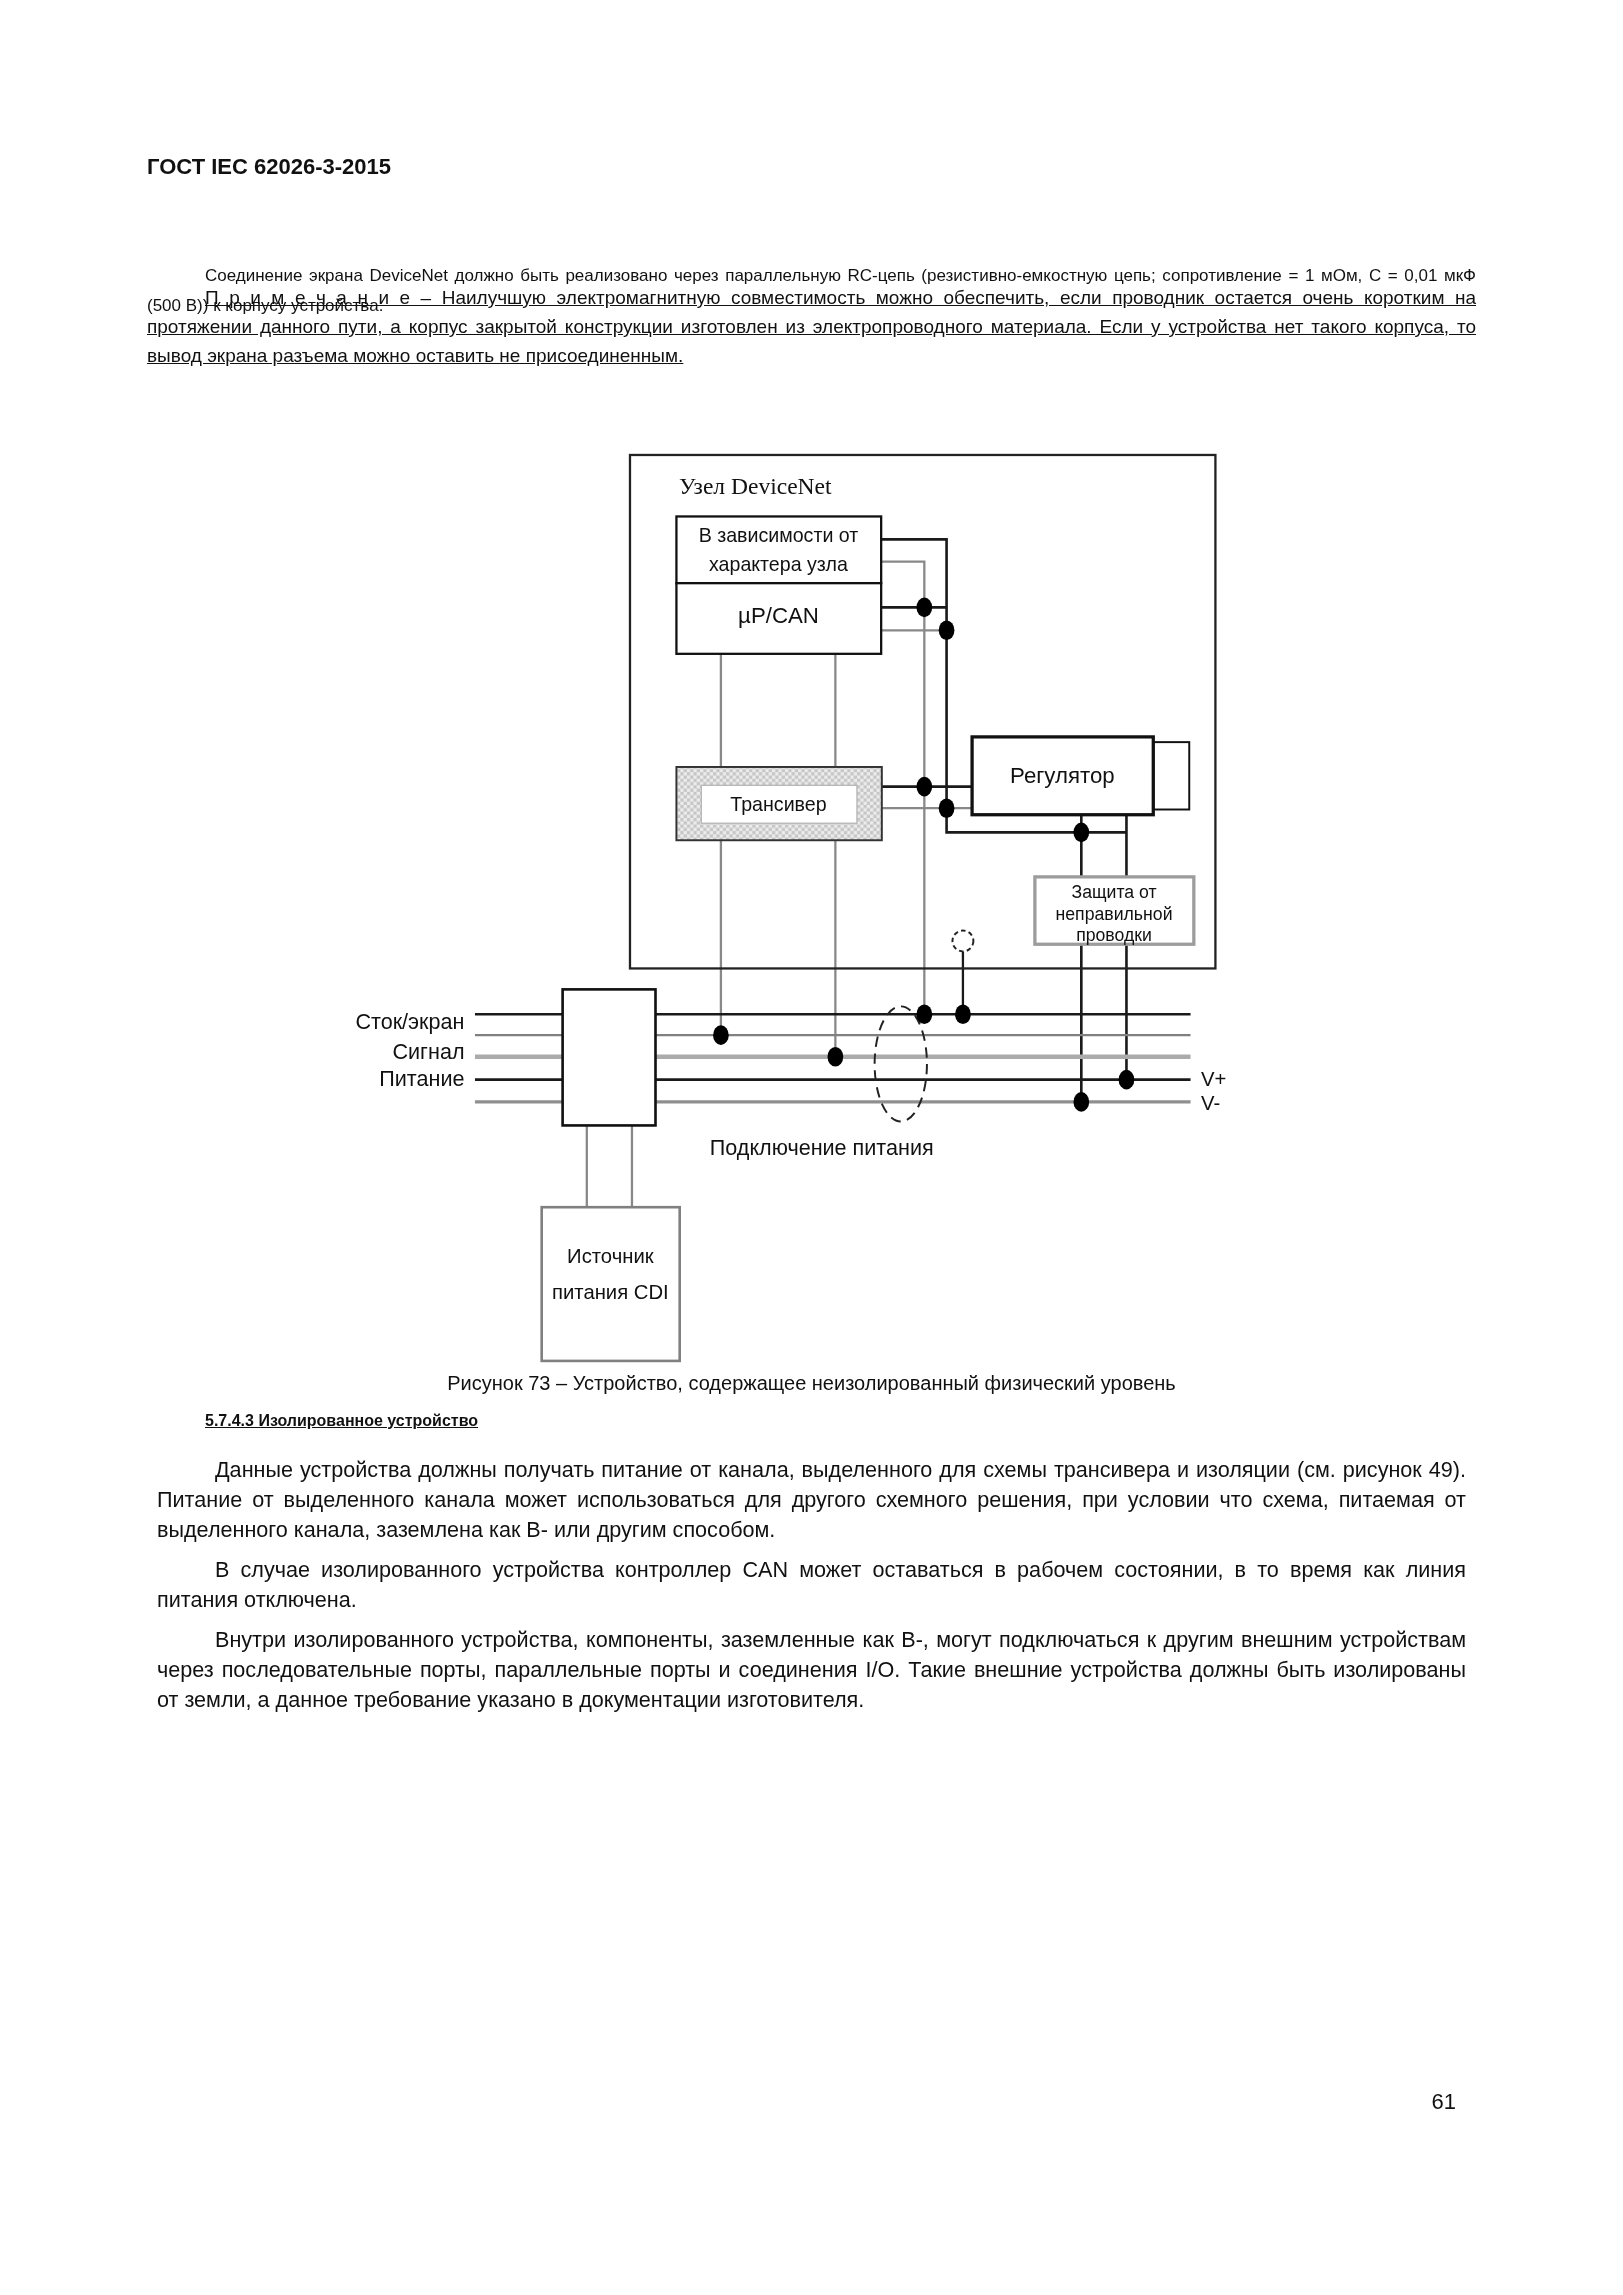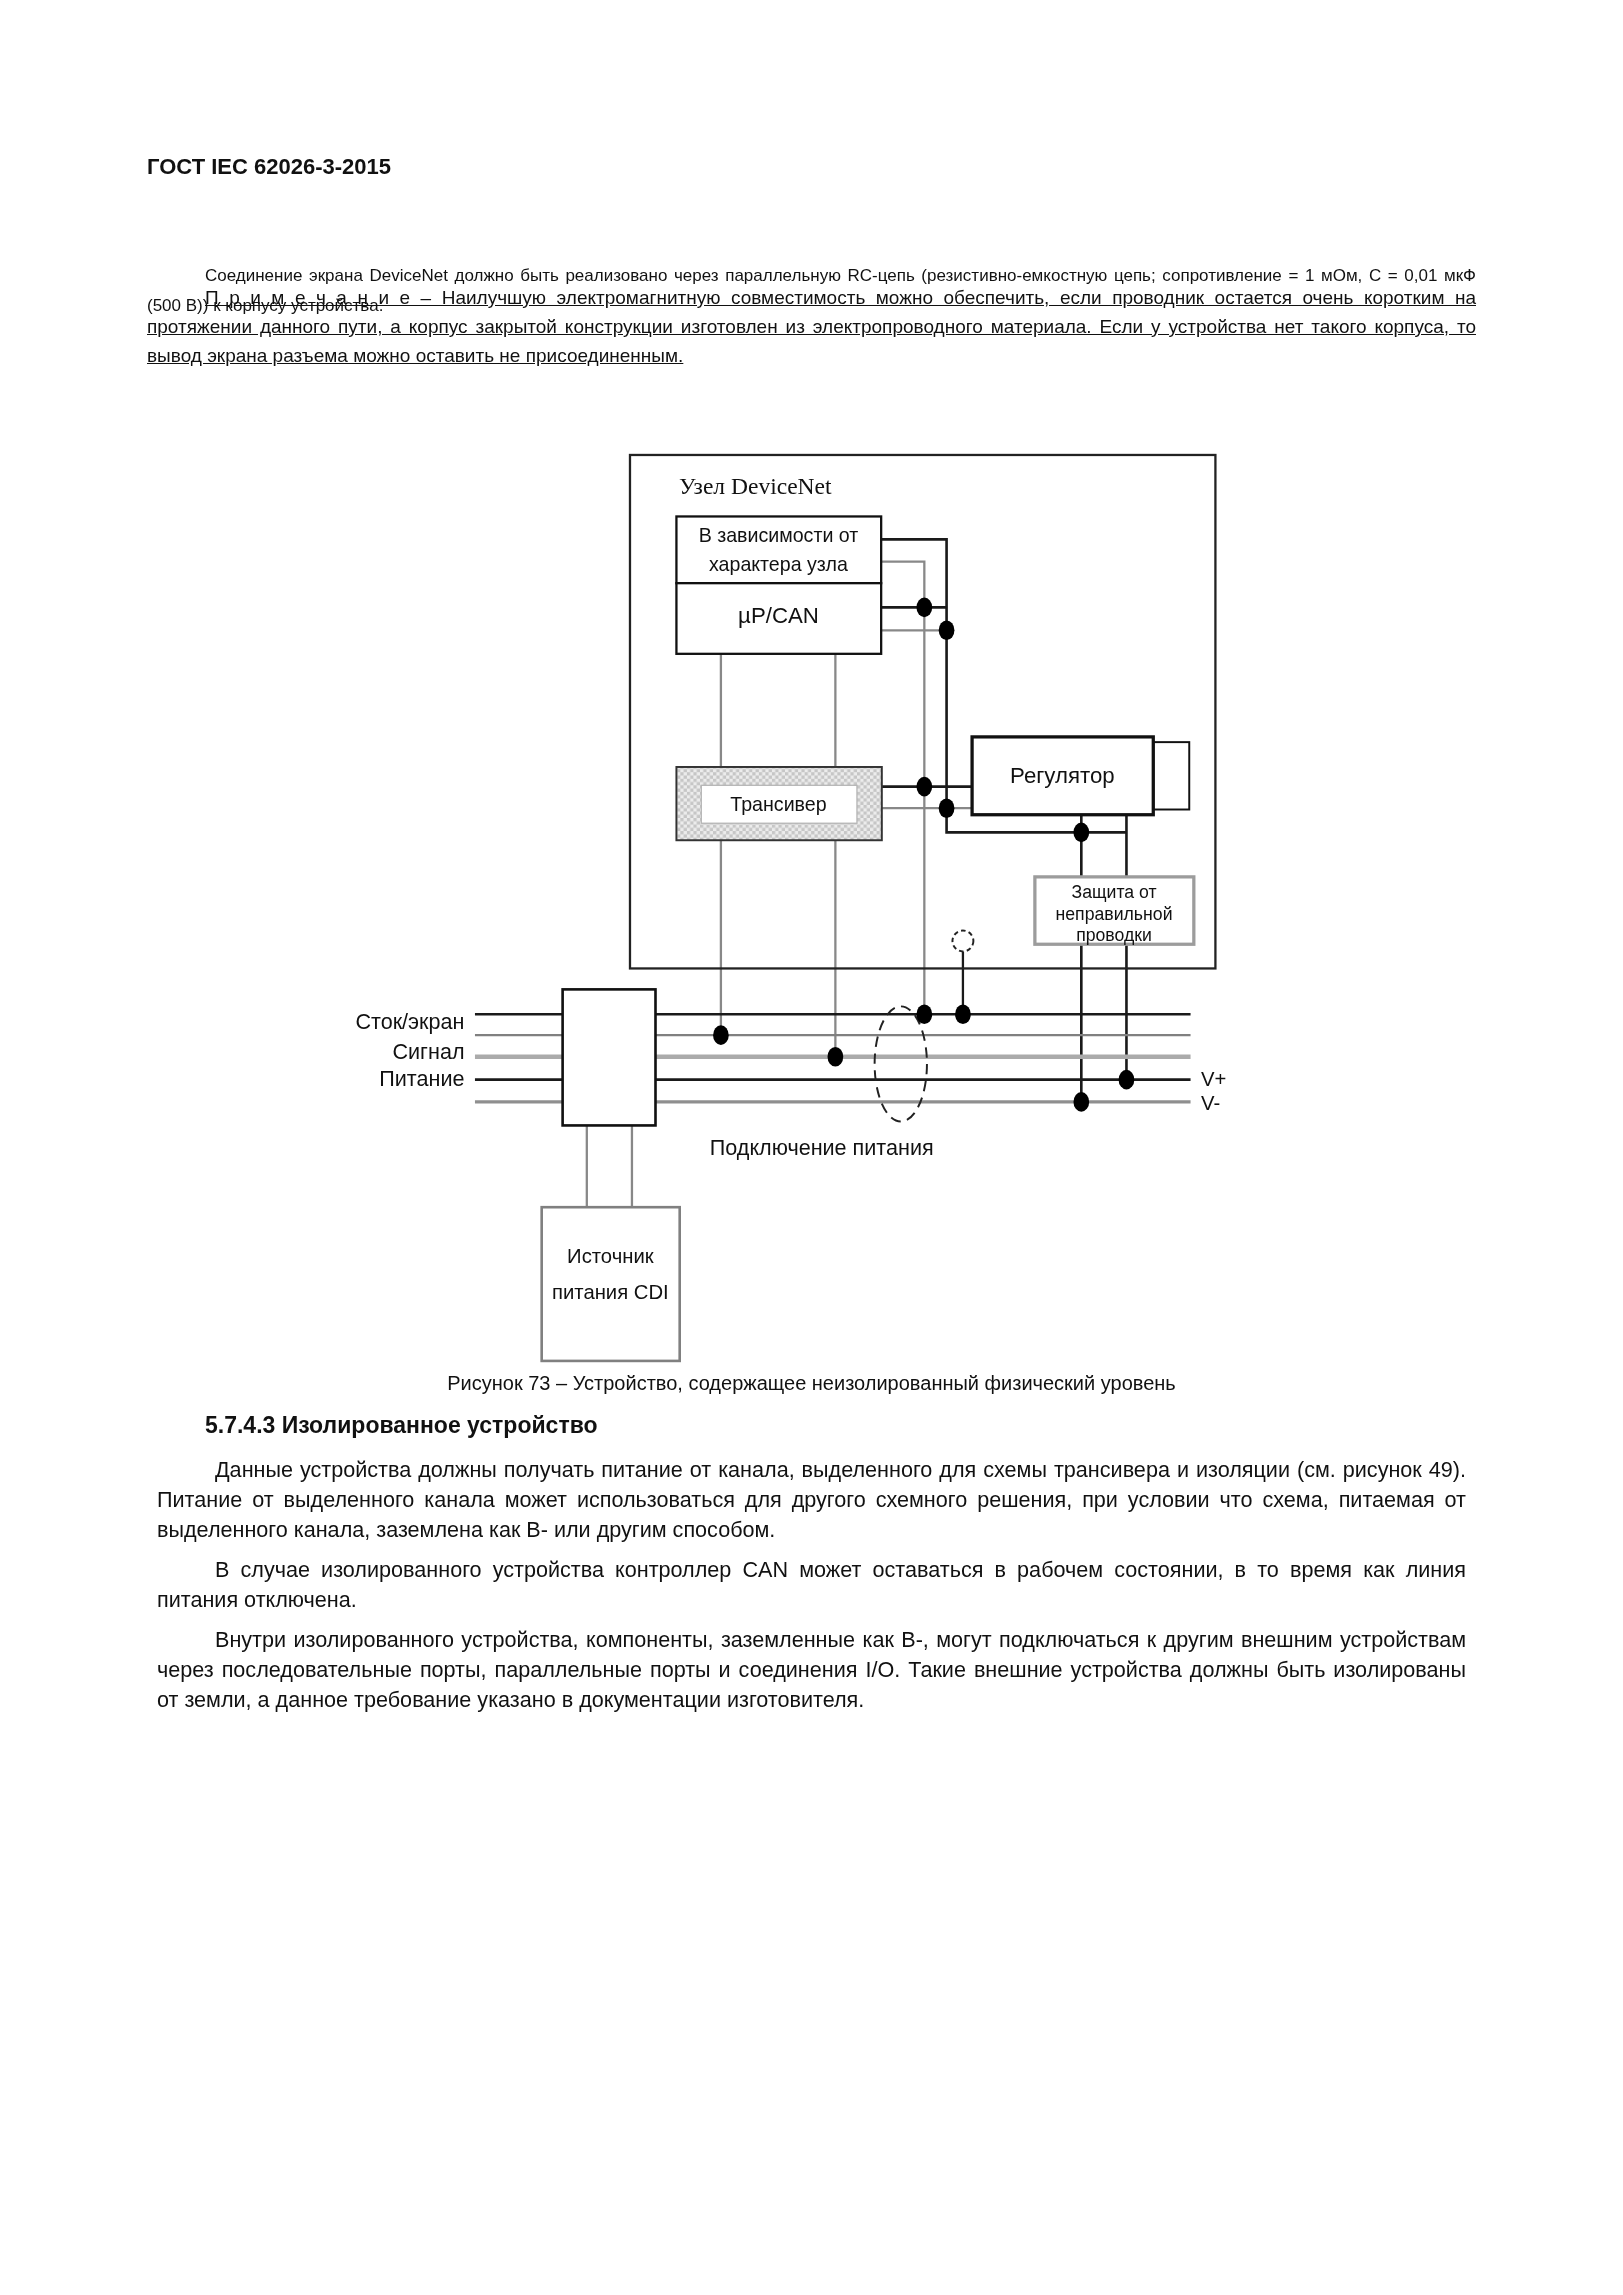--- a/index.html
+++ b/index.html
@@ -7,21 +7,21 @@
         font-family:"Liberation Sans",sans-serif;color:#111;overflow:hidden;}
   .hdr{position:absolute;top:154px;left:147px;width:1329px;text-align:left;
        font-weight:bold;font-size:22px;}
   .p-intro{position:absolute;top:213px;left:147px;width:1329px;font-size:17px;
        line-height:30px;text-align:justify;text-indent:58px;margin-top:48px;}
   .p-note{position:absolute;top:283px;left:147px;width:1329px;font-size:19px;
        line-height:29px;text-align:justify;text-indent:58px;text-decoration:underline;}
   .diagram{position:absolute;left:0;top:419px;}
   .caption{position:absolute;top:1372px;left:0;width:1623px;text-align:center;font-size:20px;}
   .sec-h{position:absolute;top:1412px;left:147px;width:1329px;font-weight:bold;
-       font-size:23px;text-indent:58px;}
+       font-size:16px;text-indent:58px;text-decoration:underline;}
   .sec-body{position:absolute;top:1445px;left:147px;width:1329px;font-size:21.6px;
        line-height:30px;text-align:justify;}
   .sec-body p{margin:10px;text-indent:58px;}
   .pagenum{position:absolute;top:2089px;left:147px;width:1309px;text-align:right;font-size:22px;}
   .dlabel{font-family:"Liberation Sans",sans-serif;fill:#111;}
   .dserif{font-family:"Liberation Serif",serif;fill:#111;}
 </style>
 </head>
 <body>
 
@@ -144,15 +144,16 @@
   <div class="caption">Рисунок 73 – Устройство, содержащее неизолированный физический уровень</div>
 
   <div class="sec-h">5.7.4.3 Изолированное устройство</div>
 
   <div class="sec-body">
     <p>Данные устройства должны получать питание от канала, выделенного для схемы трансивера и изоляции (см. рисунок 49). Питание от выделенного канала может использоваться для другого схемного решения, при условии что схема, питаемая от выделенного канала, заземлена как В- или другим способом.</p>
     <p>В случае изолированного устройства контроллер CAN может оставаться в рабочем состоянии, в то время как линия питания отключена.</p>
     <p>Внутри изолированного устройства, компоненты, заземленные как В-, могут подключаться к другим внешним устройствам через последовательные порты, параллельные порты и соединения I/O. Такие внешние устройства должны быть изолированы от земли, а данное требование указано в документации изготовителя.</p>
   </div>
 
+  <div class="pagenum">61</div>
 
 </div>
 
 
 </body></html>

